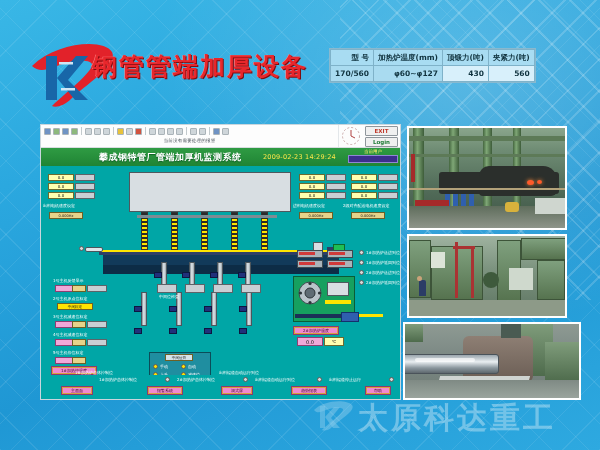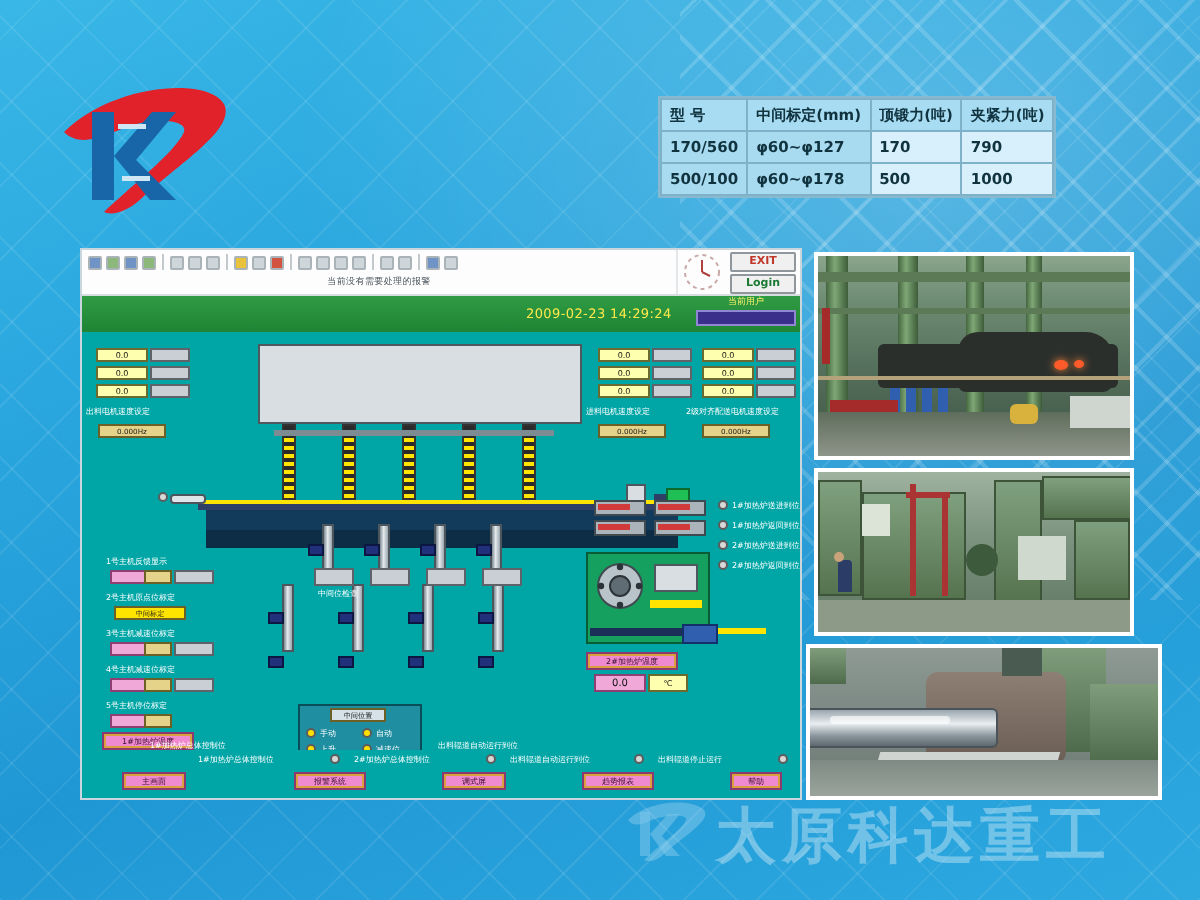--- a/index.html
+++ b/index.html
@@ -44,21 +44,21 @@
   
   .spec-table {
     position:absolute; left:330px; top:49px;
     border-collapse:collapse;
     background:#bfe6f6;
     font-size:7.5px; color:#10333f;
     box-shadow:0 0 0 1px #89b9cf;
   }
   .spec-table th, .spec-table td {
     border:1px solid #7fb2c9;
-    padding:3px 4px; text-align:left; font-weight:bold;
+    padding:3px 4px; text-align:right; font-weight:bold;
     white-space:nowrap; line-height:1.2;
   }
   .spec-table thead th { background:#a8dcf2; font-size:7.5px; }
   .spec-table td.col-model { background:#a9dbf0; }
   .spec-table td.col-spec { background:#a9dbf0; }
   .spec-table td { background:#d8f0fb; }
 
   
   .hmi {
     position:absolute; left:40px; top:124px; width:361px; height:276px;
@@ -183,42 +183,37 @@
   <div class="lattice2"></div>
 
   <svg class="logo" viewBox="0 0 92 74">
     <path d="M6 30 C30 6, 78 2, 86 16 C92 28, 66 44, 46 62 C38 70, 30 72, 26 70 C36 60, 62 40, 66 30 C68 24, 52 22, 36 28 C26 32, 14 38, 6 30 Z" fill="#e2222a"></path>
     <rect x="20" y="20" width="11" height="44" fill="#1866a8"></rect>
     <path d="M31 42 L50 20 L62 20 L42 44 L62 64 L49 64 Z" fill="#1866a8"></path>
     <rect x="33" y="26" width="14" height="2.5" fill="#cfe6f5"></rect>
     <rect x="35" y="52" width="14" height="2.5" fill="#cfe6f5"></rect>
   </svg>
 
+  <div class="title-cn">钢管管端加厚设备</div>
 
   <table class="spec-table">
     <thead>
       <tr>
         <th>型  号</th>
-        <th>中间标定(mm)</th>
+        <th>加热炉温度(mm)</th>
         <th>顶锻力(吨)</th>
         <th>夹紧力(吨)</th>
       </tr>
     </thead>
     <tbody>
       <tr>
         <td class="col-model">170/560</td>
         <td class="col-spec">φ60~φ127</td>
-        <td>170</td>
-        <td>790</td>
-      </tr>
-      <tr>
-        <td class="col-model">500/100</td>
-        <td class="col-spec">φ60~φ178</td>
-        <td>500</td>
-        <td>1000</td>
+        <td>430</td>
+        <td>560</td>
       </tr>
     </tbody>
   </table>
 
   <div class="hmi">
 
     <div class="hmi-topbar">
       <div class="tb-icons">
         <div class="tb-row">
           <span class="tb-ic b"></span>
@@ -256,20 +251,21 @@
           </svg>
         </div>
         <div class="tb-btns">
           <span class="btn-exit">EXIT</span>
           <span class="btn-login">Login</span>
         </div>
       </div>
     </div>
 
     <div class="hmi-titlebar">
+      <span class="hmi-title">攀成钢特管厂管端加厚机监测系统</span>
       <span class="hmi-time">2009-02-23 14:29:24</span>
       <div class="hmi-user">
         <div class="hmi-user-lbl">当前用户</div>
         <div class="hmi-user-box"></div>
       </div>
     </div>
 
     <div class="hmi-body">
 
       <div class="num" style="left:7px; top:8px; width:26px;">0.0</div>

